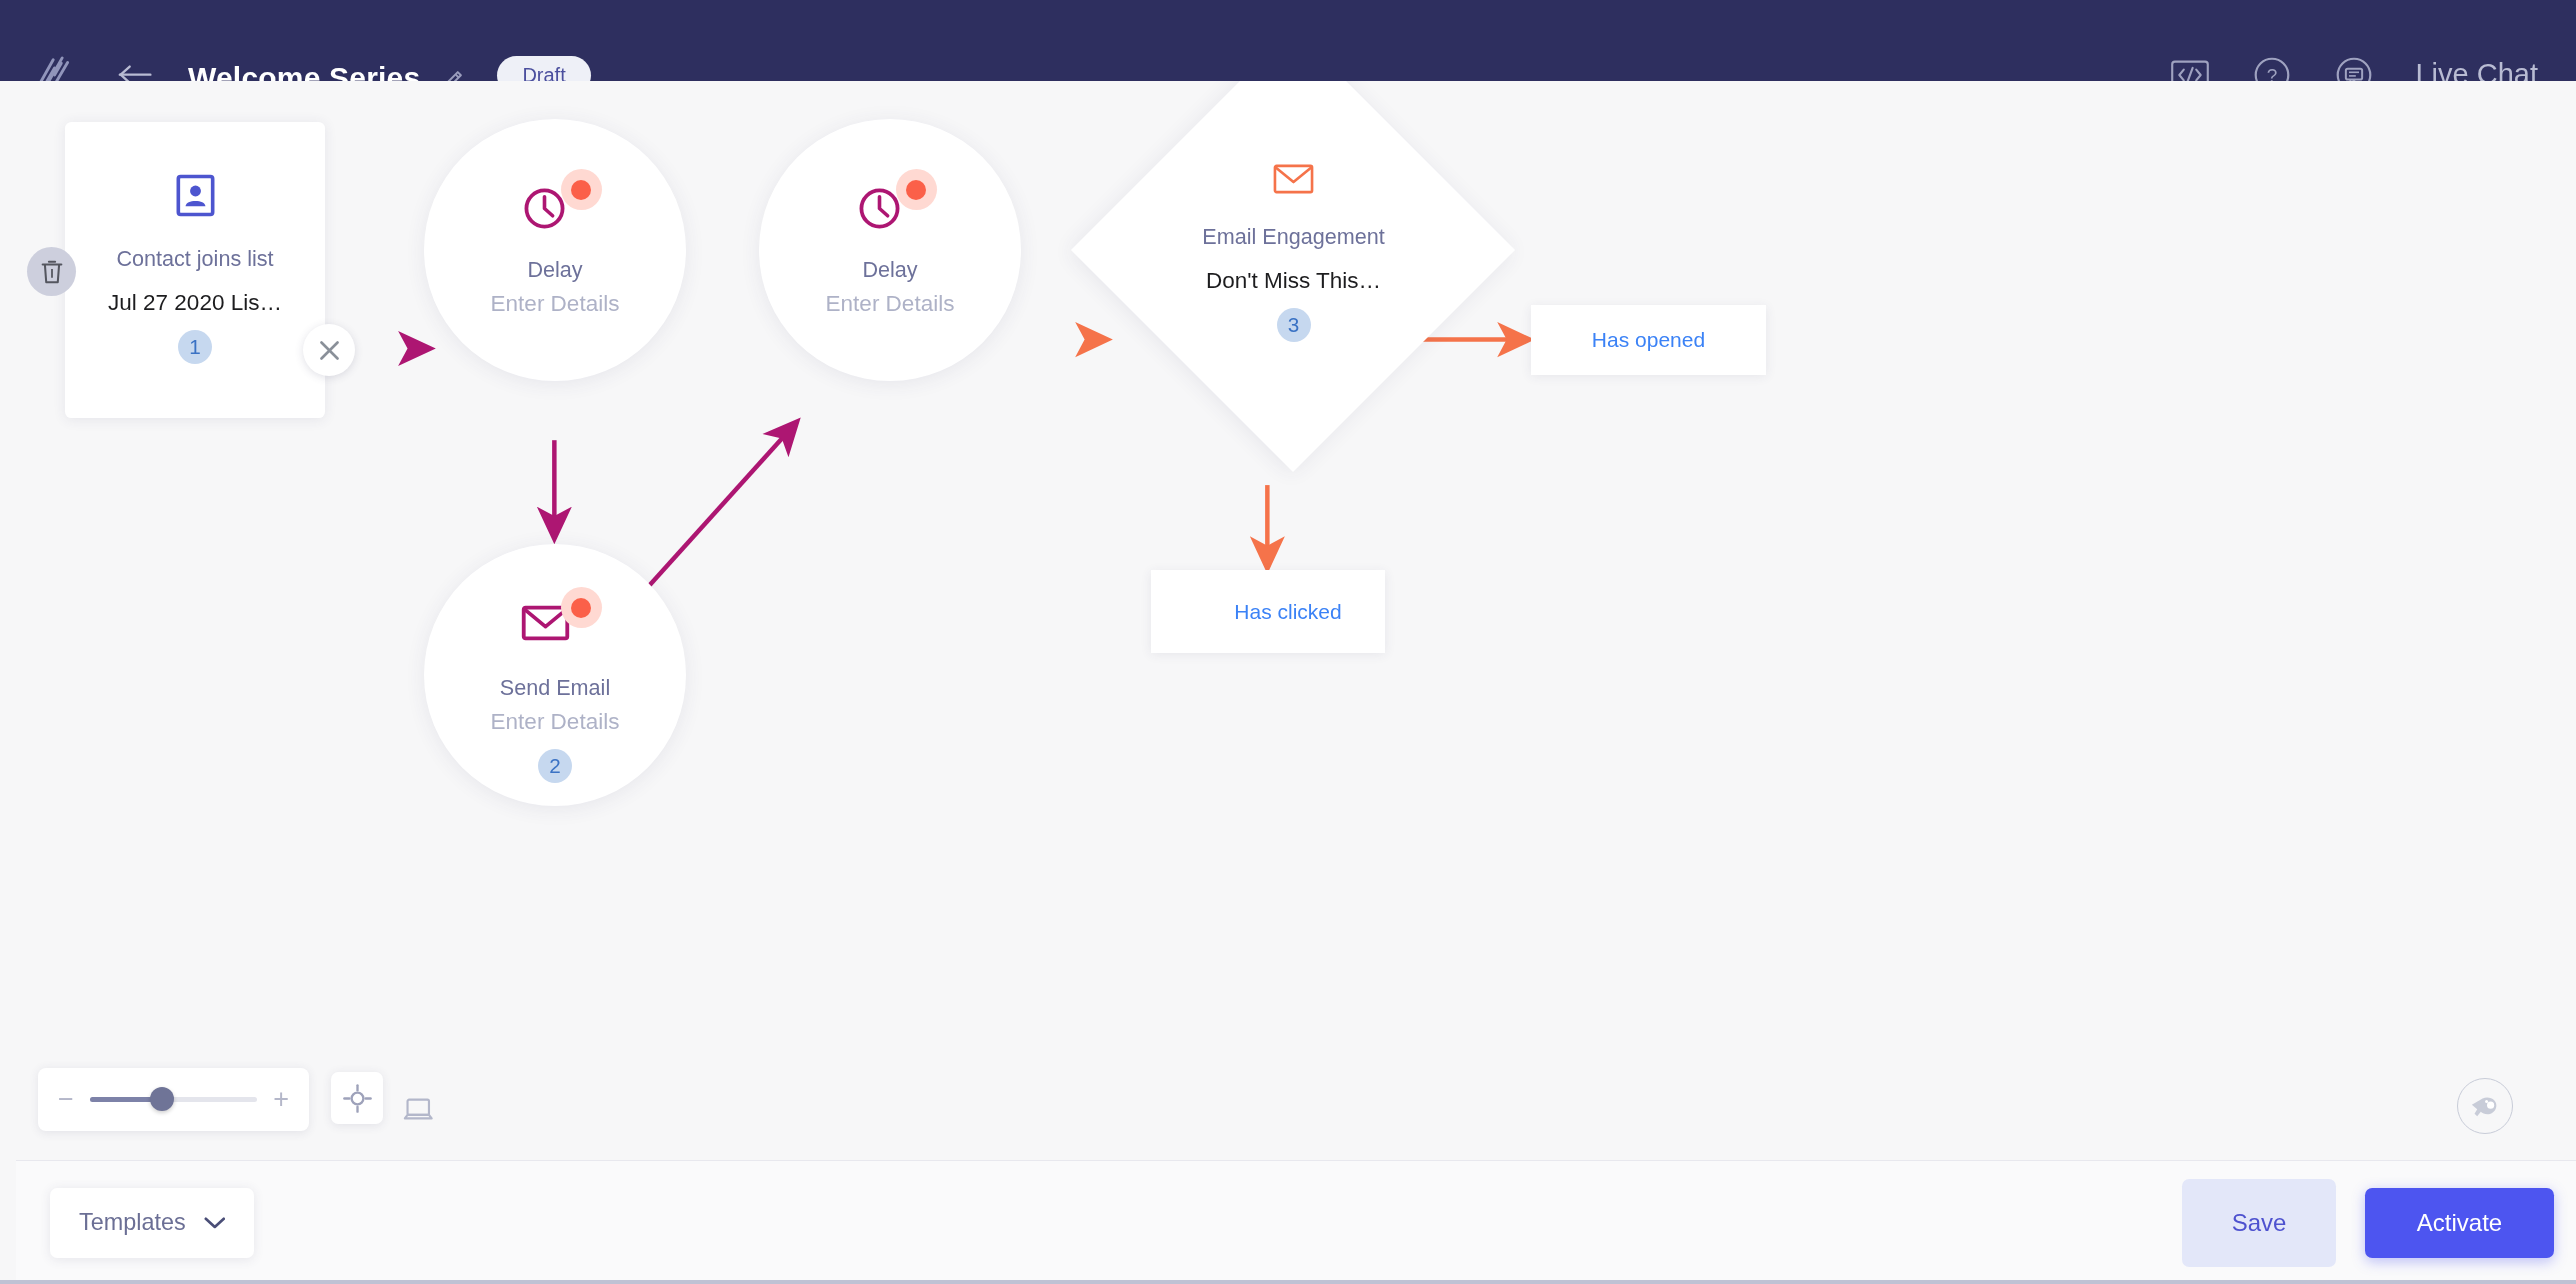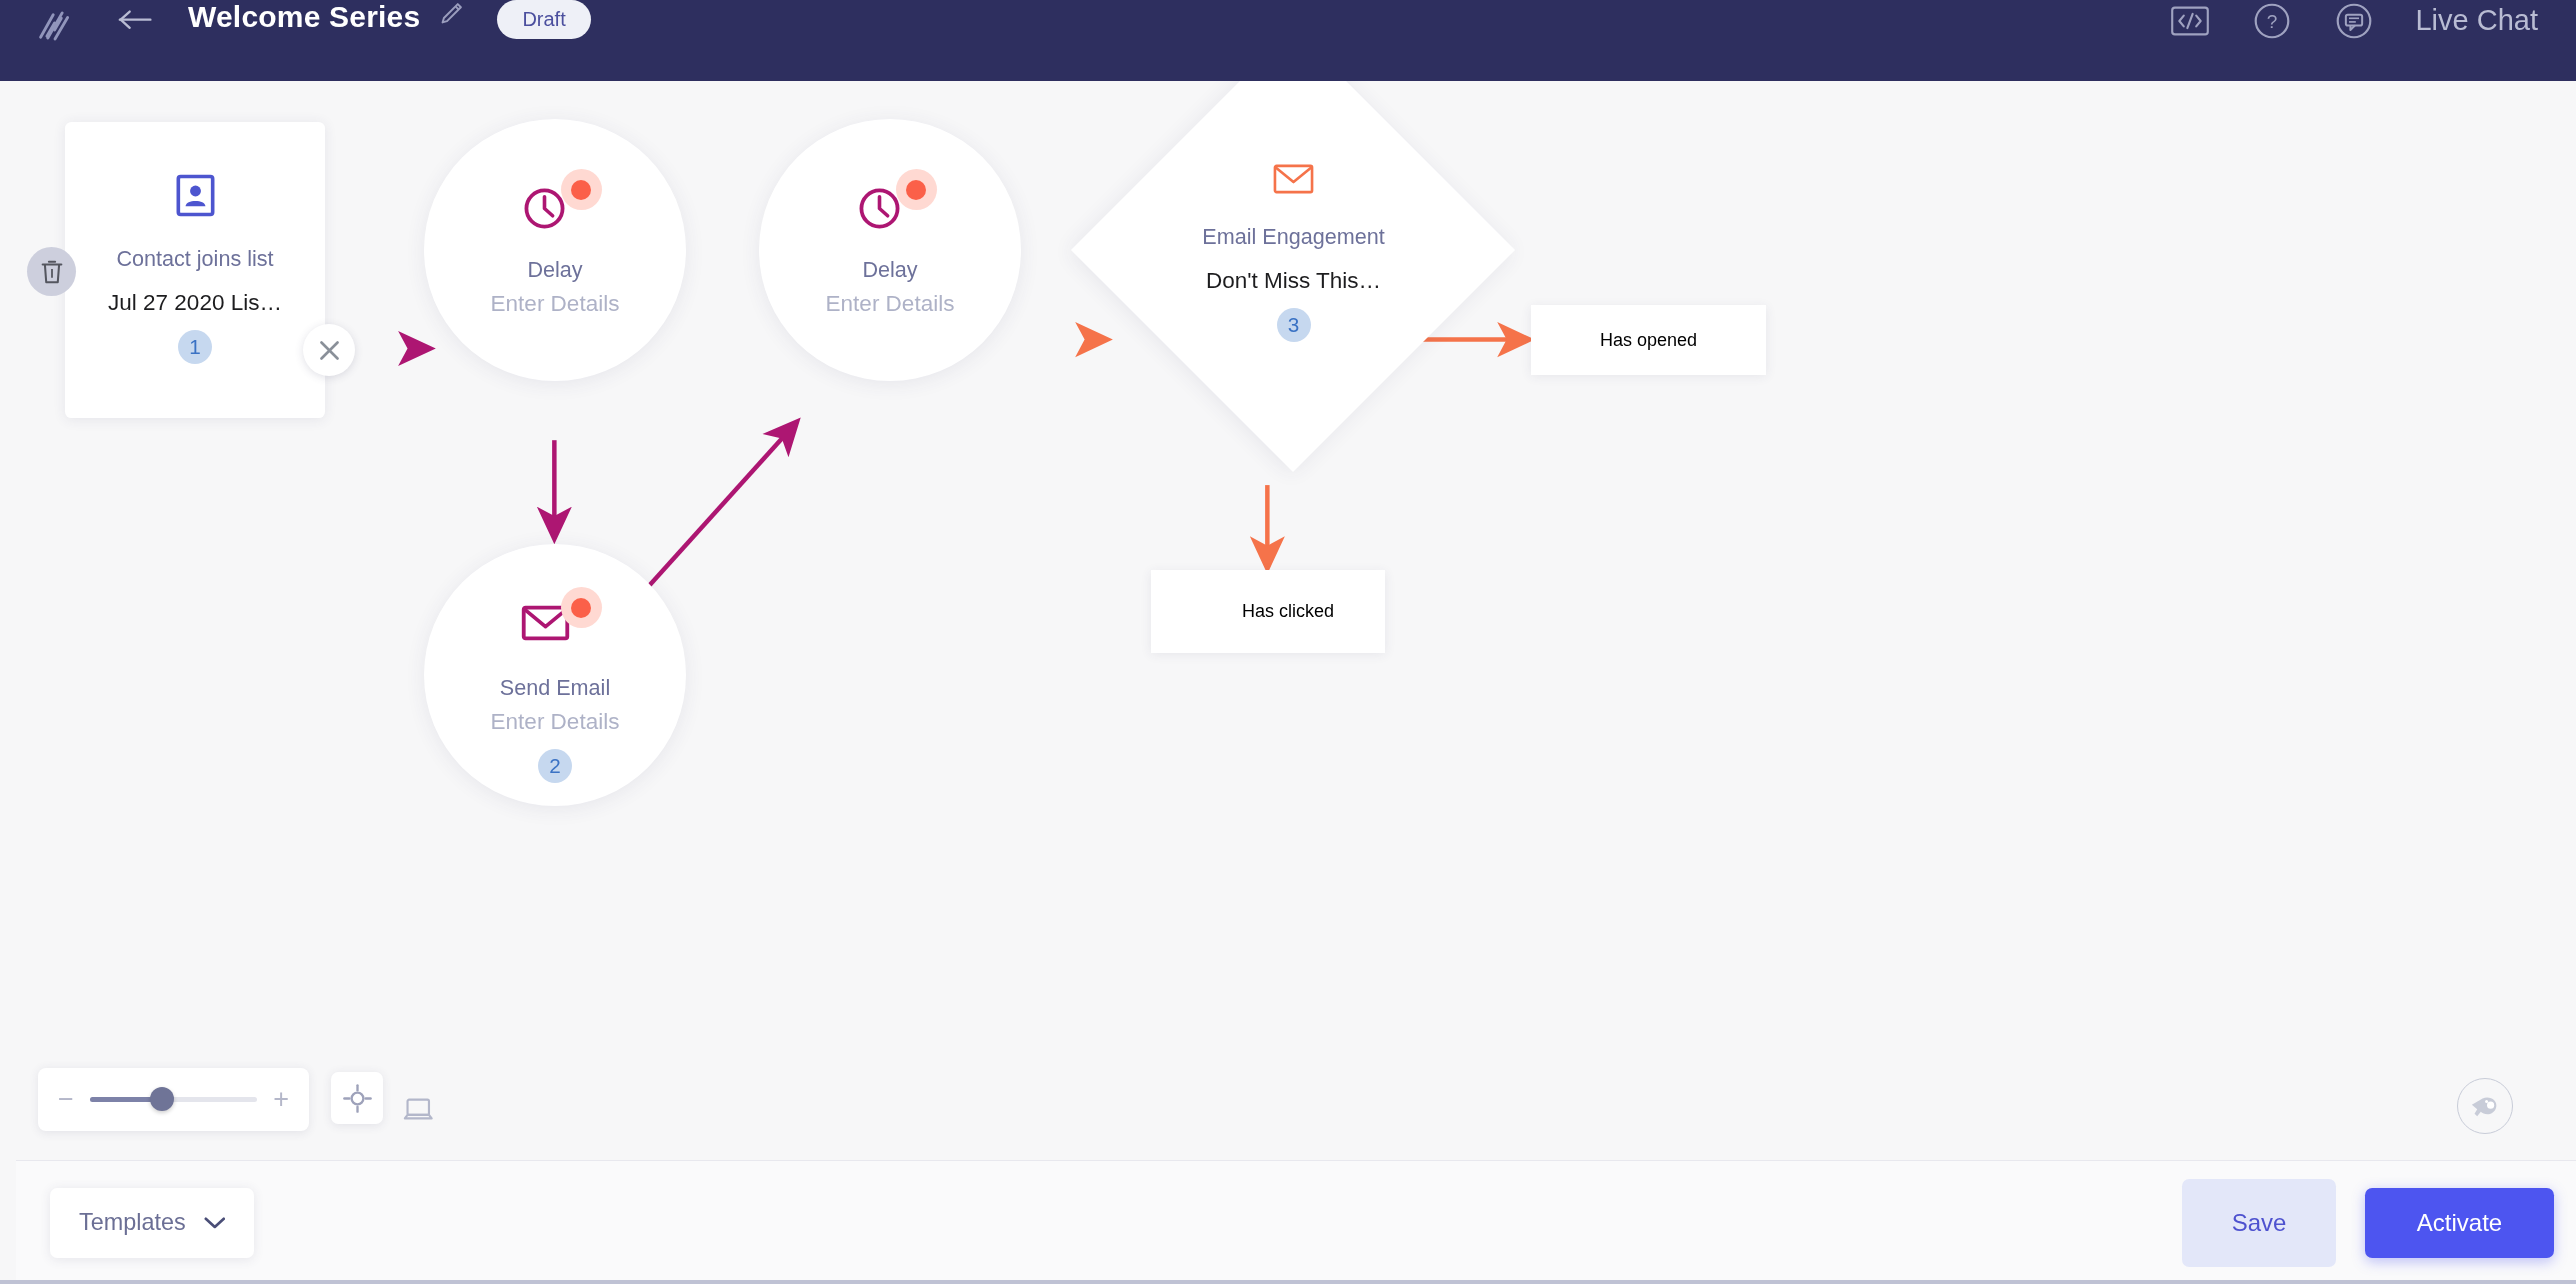--- a/index.html
+++ b/index.html
@@ -8,21 +8,21 @@
     font-family: "Liberation Sans", sans-serif;
     background: #f7f7f8;
     overflow: hidden;
   }
 
   
   .header {
     position: absolute; top: 0; left: 0;
     width: 2576px; height: 95px;
     background: #2e2f5f;
-    display: flex; align-items: flex-start;
+    display: flex; align-items: flex-end;
   }
   .logo { margin-left: 25px; width: 50px; height: 50px; display:flex; align-items:center; justify-content:center; }
   .back-arrow { margin-left: 41px; width: 40px; height: 40px; display:flex; align-items:center; justify-content:center; cursor: pointer; }
   .title {
     margin-left: 32px;
     color: #ffffff;
     font-size: 30px;
     font-weight: bold;
     letter-spacing: 0.2px;
     white-space: nowrap;
@@ -130,21 +130,21 @@
     display: flex; flex-direction: column; align-items: center;
     pointer-events: none;
   }
 
   
   .outcome-box {
     position: absolute;
     background: #ffffff;
     box-shadow: 0 1.8px 10.8px rgba(60,60,100,0.09);
     display: flex; align-items: center; justify-content: center;
-    color: #000000; font-size: 18px;
+    color: #3b82f6; font-size: 21px;
     cursor: pointer;
   }
   .outcome-opened { left: 1531px; top: 224px; width: 235px; height: 70px; }
   .outcome-clicked { left: 1151px; top: 489px; width: 234px; height: 83px; padding-left: 40px; }
 
   
   .zoom-control {
     position: absolute; left: 38px; top: 1068px;
     width: 271px; height: 63px;
     background: #ffffff; border-radius: 8px;

